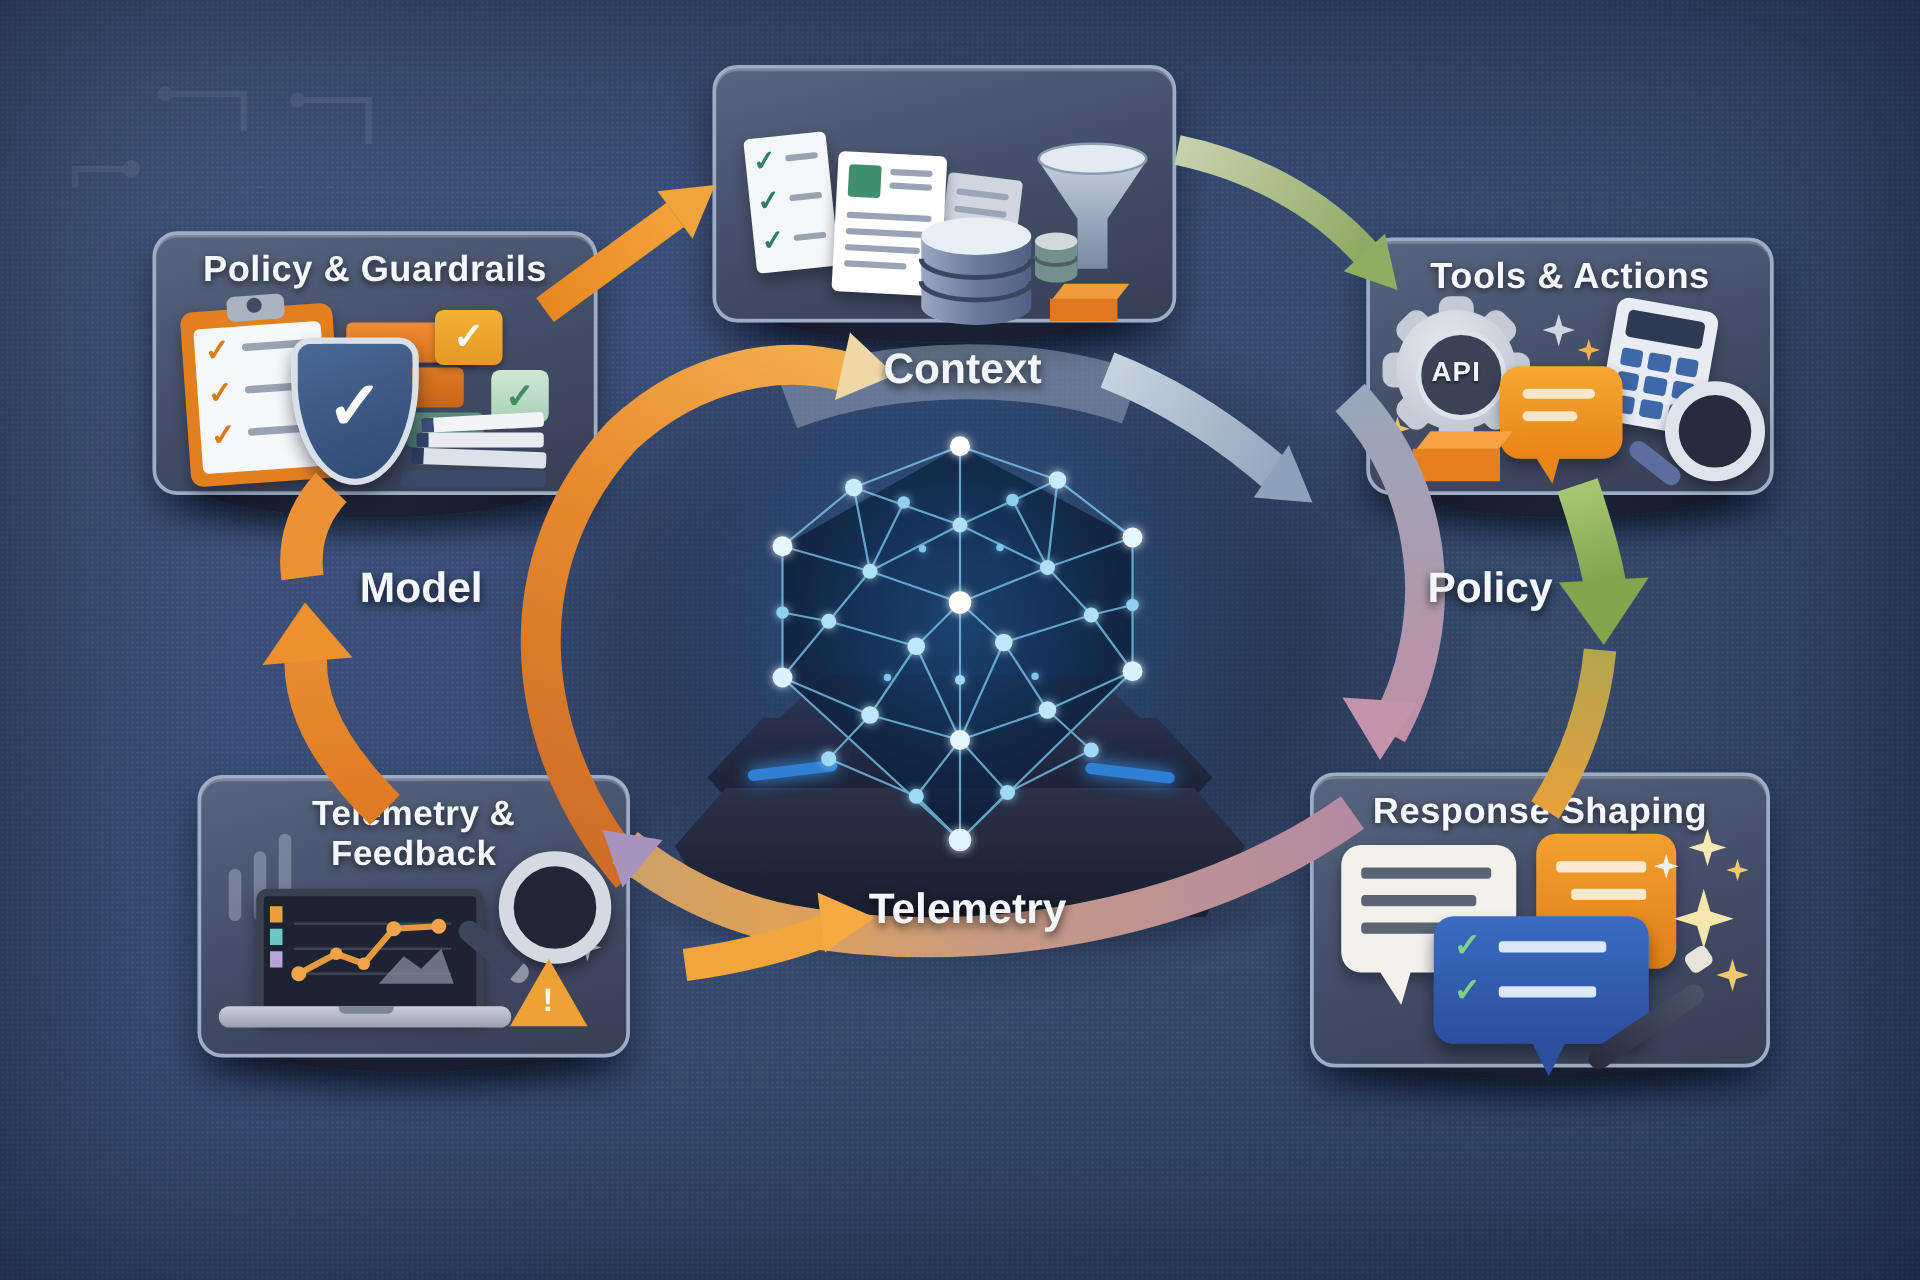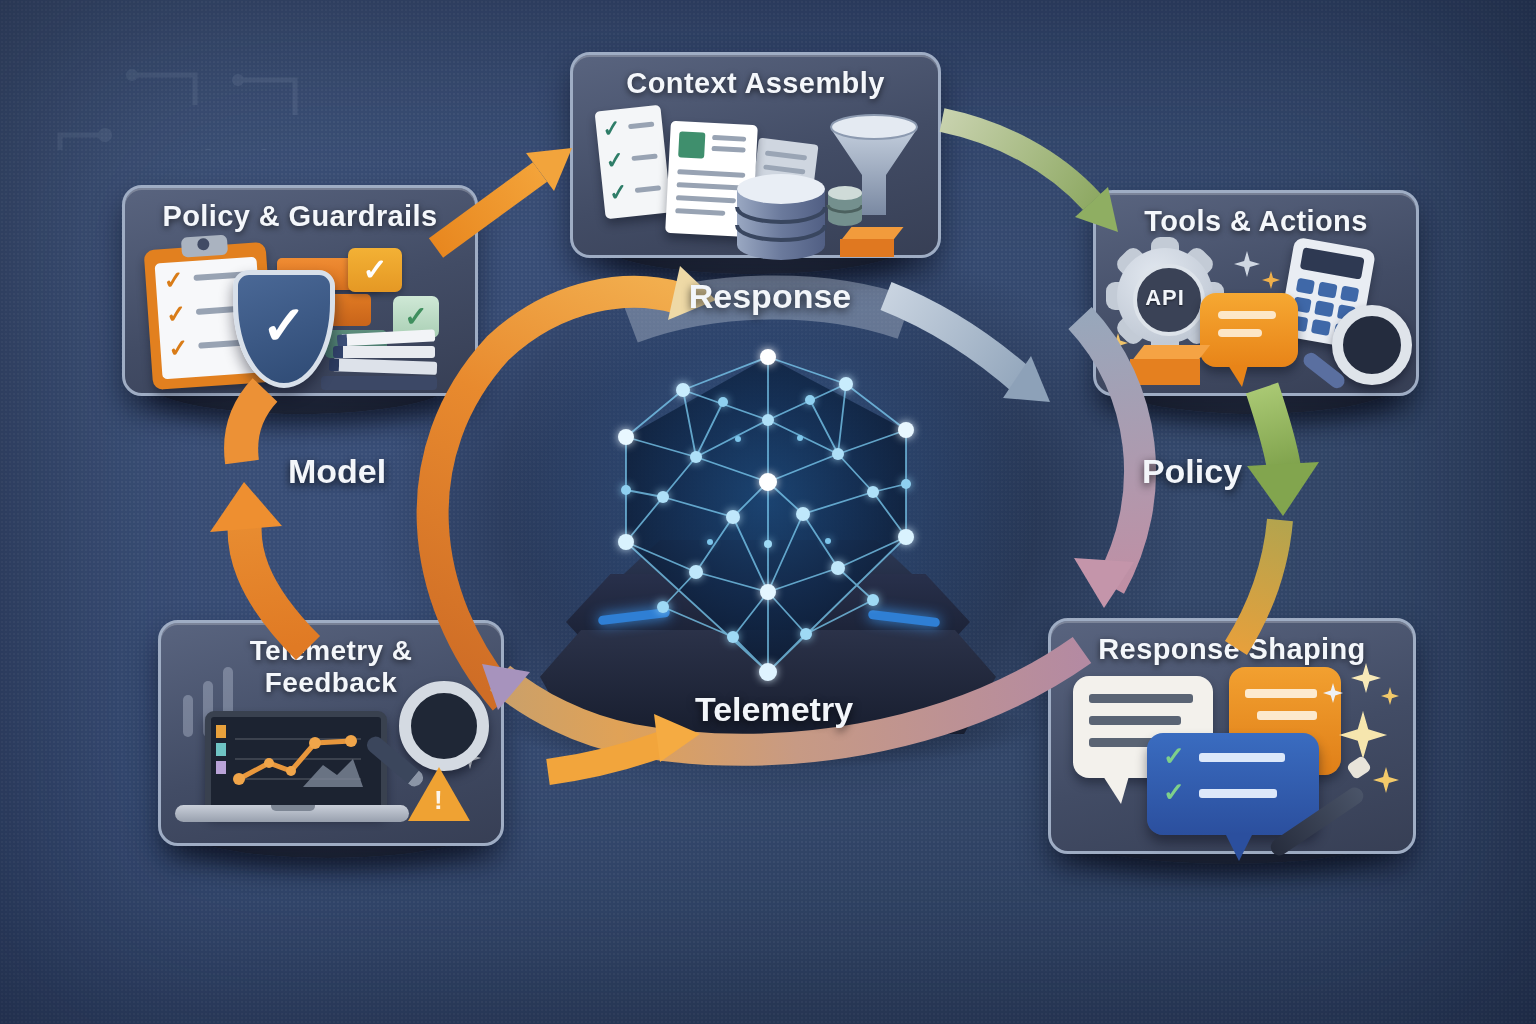--- a/index.html
+++ b/index.html
@@ -241,27 +241,26 @@
     <polygon points="572,148 554,191 526,153" fill="#f2a43c"></polygon>
 
     <path d="M942,120 C1000,132 1054,160 1092,202" fill="none" stroke="url(#gG)" stroke-width="24"></path>
     <polygon points="1118,232 1075,217 1108,187" fill="#8fae62"></polygon>
 
     <path d="M1280,520 C1276,565 1260,610 1236,648" fill="none" stroke="url(#gDb)" stroke-width="26"></path>
     <path d="M1262,388 C1272,418 1280,444 1284,468" fill="none" stroke="url(#gD)" stroke-width="34"></path>
     <polygon points="1283,516 1247,466 1319,462" fill="#82a54e"></polygon>
   </svg>
 
-  <div class="flowlabel" style="left:770px;top:296px">Response</div>
+  <div class="flowlabel" style="left:770px;top:296px">Context</div>
   <div class="flowlabel" style="left:337px;top:471px">Model</div>
   <div class="flowlabel" style="left:1192px;top:471px">Policy</div>
-  <div class="flowlabel" style="left:774px;top:709px">Telemetry</div>
+  <div class="flowlabel" style="left:774px;top:728px">Telemetry</div>
 
   <section class="card" style="left:570px;top:52px;width:365px;height:200px">
-    <h2>Context Assembly</h2>
     <div class="abs" style="left:27px;top:53px;width:66px;height:108px;background:#f4f6f8;border-radius:5px;
          transform:rotate(-6deg);box-shadow:0 6px 10px rgba(10,14,28,.4)">
       <span class="ckm abs" style="left:6px;top:6px;color:#2e7d68;font-size:22px"></span>
       <div class="ln" style="left:32px;top:16px;width:26px;height:5px"></div>
       <span class="ckm abs" style="left:6px;top:38px;color:#2e7d68;font-size:22px"></span>
       <div class="ln" style="left:32px;top:48px;width:26px;height:5px"></div>
       <span class="ckm abs" style="left:6px;top:70px;color:#2e7d68;font-size:22px"></span>
       <div class="ln" style="left:32px;top:80px;width:26px;height:5px"></div>
     </div>
     <div class="abs" style="left:182px;top:86px;width:60px;height:62px;background:#cfd6e0;border-radius:4px;

